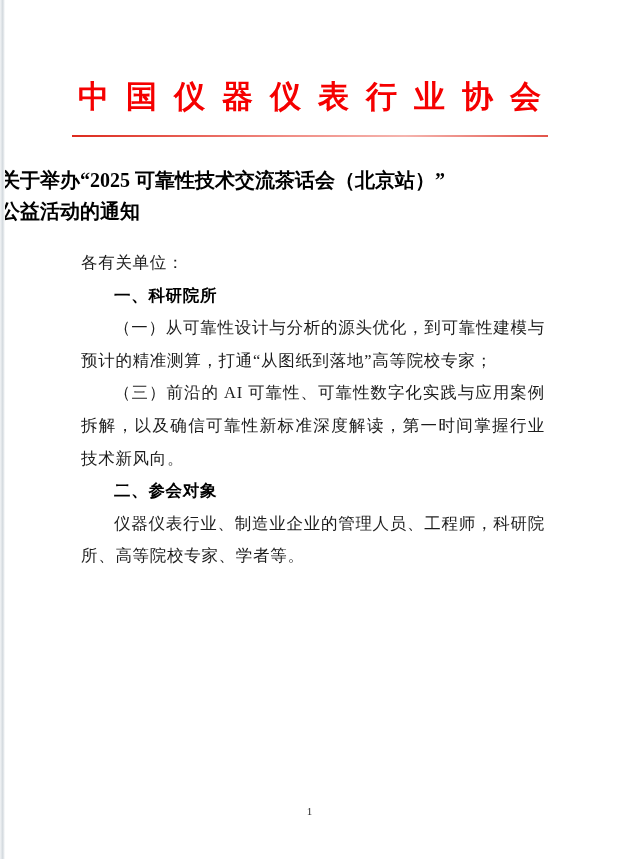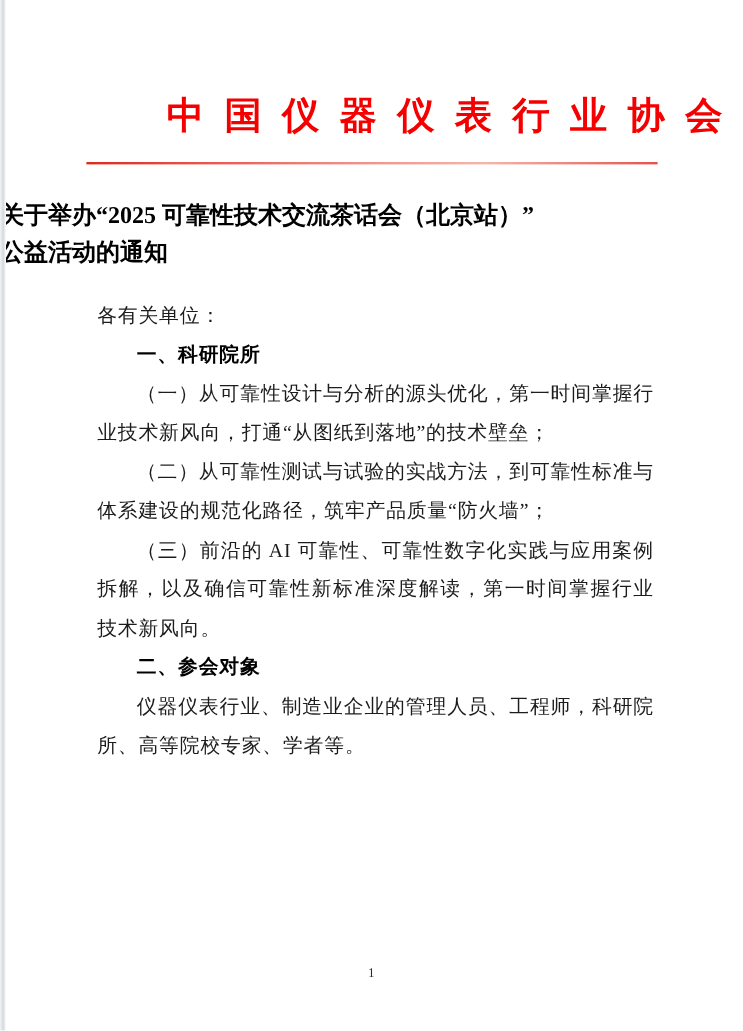--- a/index.html
+++ b/index.html
@@ -20,21 +20,21 @@
   .left-edge {
     position: absolute;
     left: 0;
     top: 0;
     width: 5px;
     height: 100%;
     background: linear-gradient(to right, #f2f4f6 0%, #d3d9de 55%, #ffffff 100%);
   }
   .letterhead {
     padding-top: 76px;
-    text-align: right;
+    text-align: center;
   }
   .org-name {
     font-size: 31px;
     font-weight: bold;
     color: #f50000;
     letter-spacing: 17px;
     padding-left: 17px; 
     white-space: nowrap;
   }
   .letterhead-rule {
@@ -93,21 +93,20 @@
   </div>
 
   <div class="doc-title">
     <div>关于举办“2025 可靠性技术交流茶话会（北京站）”</div>
     <div>公益活动的通知</div>
   </div>
 
   <div class="body-text">
     <p>各有关单位：</p>
     <p class="section-heading">一、科研院所</p>
-    <p class="indent">（一）从可靠性设计与分析的源头优化，第一时间掌握行业技术新风向，打通“从图纸到落地”的技术壁垒；</p>
-    <p class="indent">（二）从可靠性测试与试验的实战方法，到可靠性标准与体系建设的规范化路径，筑牢产品质量“防火墙”；</p>
+    <p class="indent">（一）从可靠性设计与分析的源头优化，到可靠性建模与预计的精准测算，打通“从图纸到落地”高等院校专家；</p>
     <p class="indent">（三）前沿的 AI 可靠性、可靠性数字化实践与应用案例拆解，以及确信可靠性新标准深度解读，第一时间掌握行业技术新风向。</p>
     <p class="section-heading">二、参会对象</p>
     <p class="indent">仪器仪表行业、制造业企业的管理人员、工程师，科研院所、高等院校专家、学者等。</p>
   </div>
 
   <div class="page-number">1</div>
 </div>
 
 </body></html>

